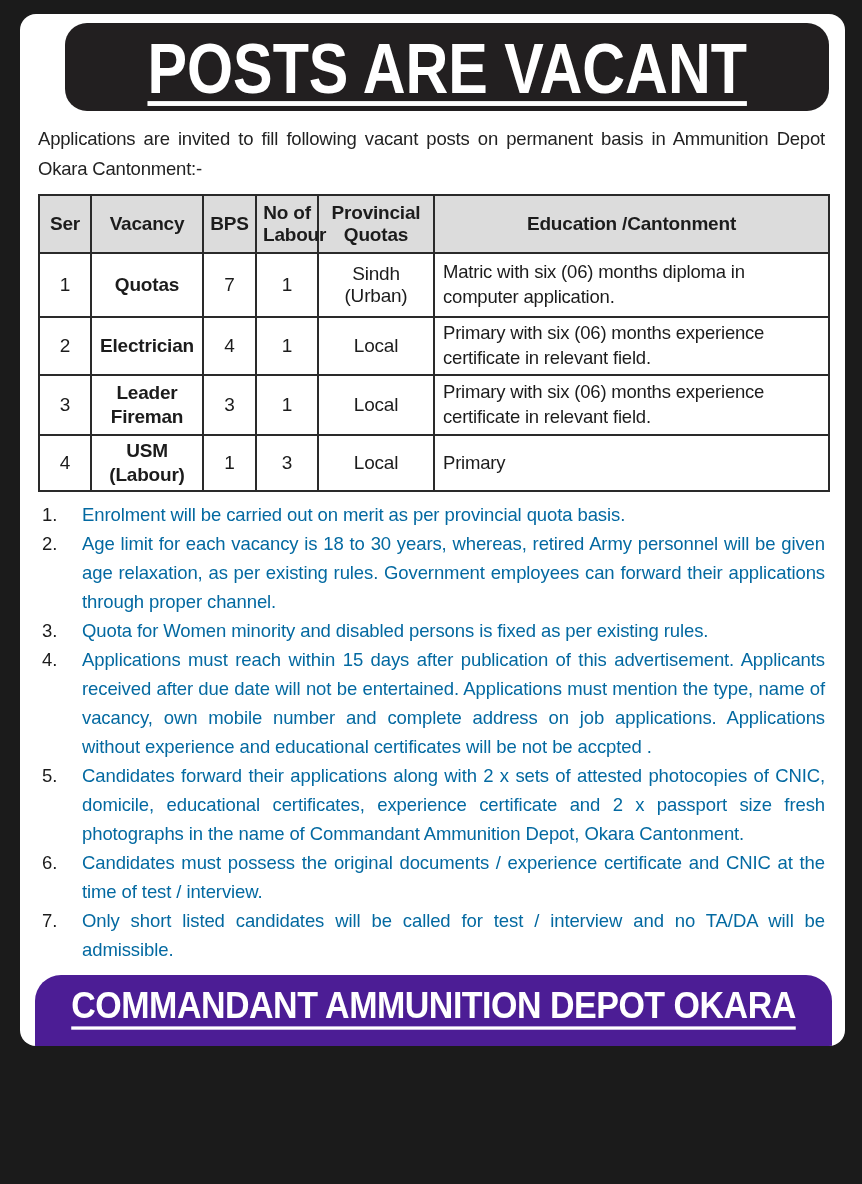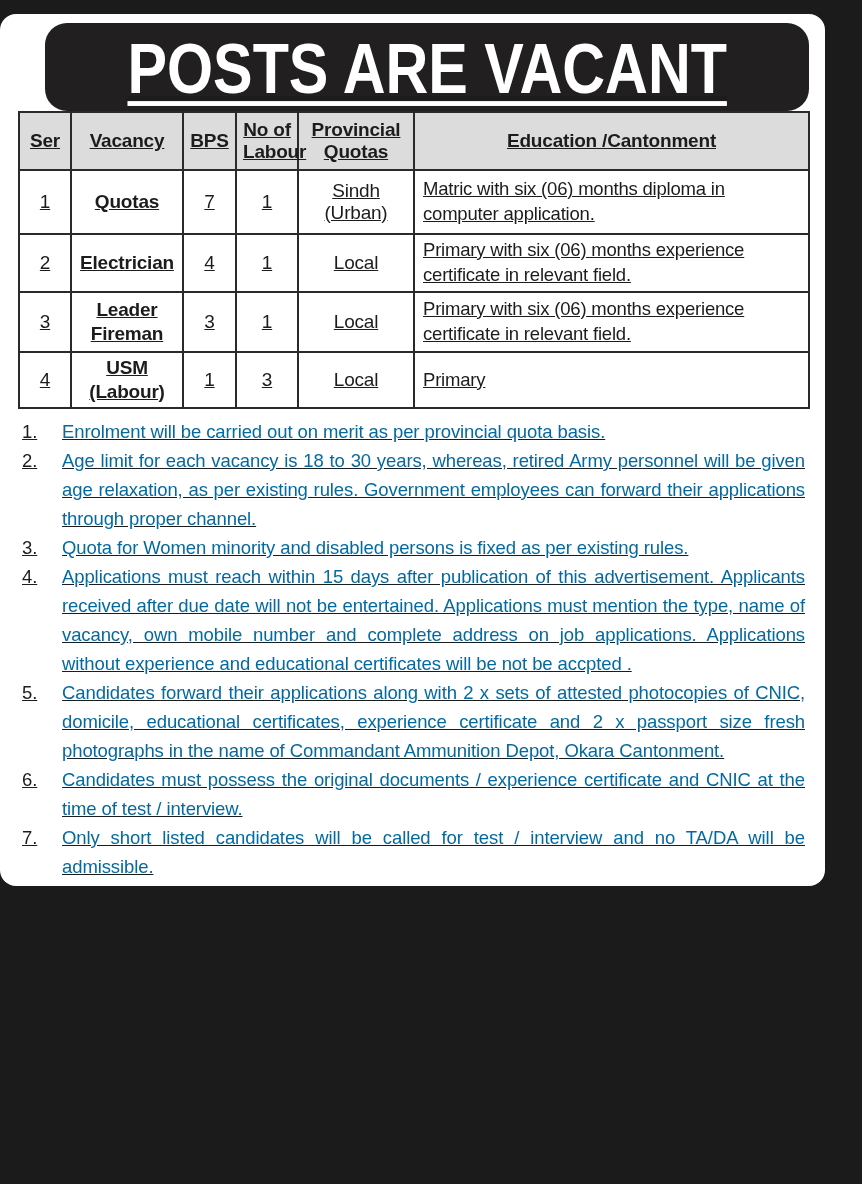--- a/index.html
+++ b/index.html
@@ -6,26 +6,25 @@
   body {
     width: 862px; height: 1184px;
     background: #1b1b1b;
     position: relative;
     font-family: "Liberation Sans", "DejaVu Sans", sans-serif;
     color: #1c1c1c;
     overflow: hidden;
   }
   .card {
     position: absolute;
-    top: 14px; left: 0;
-    width: 825px; height: 872px;
+    top: 14px; left: 20px;
+    width: 825px; height: 1032px;
     background: #ffffff;
     border-radius: 16px;
     overflow: hidden;
-    text-decoration: underline;
   }
   
   .title-banner {
     margin: 9px 16px 0 45px;
     height: 88px;
     background: #221f20;
     border-radius: 22px;
     display: flex;
     align-items: center;
     justify-content: center;
@@ -148,20 +147,21 @@
 </style>
 </head>
 <body>
 
 <div class="card">
 
   <div class="title-banner">
     <span class="title-text">POSTS ARE VACANT</span>
   </div>
 
+  <p class="intro">Applications are invited to fill following vacant posts on permanent basis in Ammunition Depot Okara Cantonment:-</p>
 
   <table class="vacancy-table">
     <colgroup>
       <col class="col-ser">
         <col class="col-vac">
         <col class="col-bps">
       <col class="col-posts">
         <col class="col-quota">
         <col class="col-edu">
     </colgroup>

